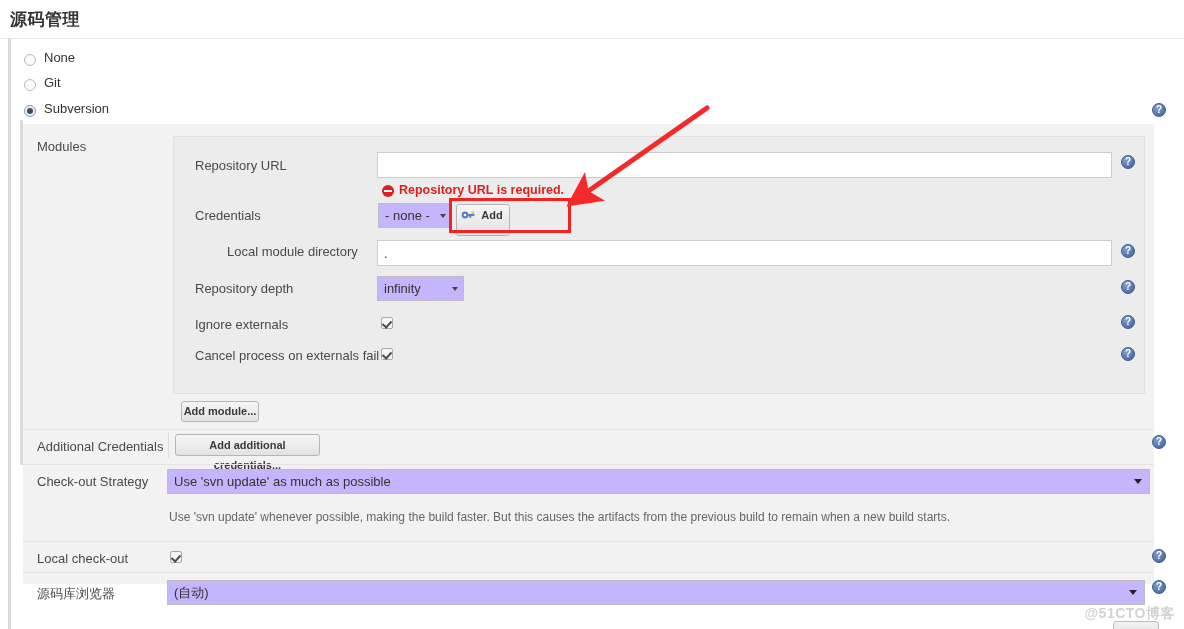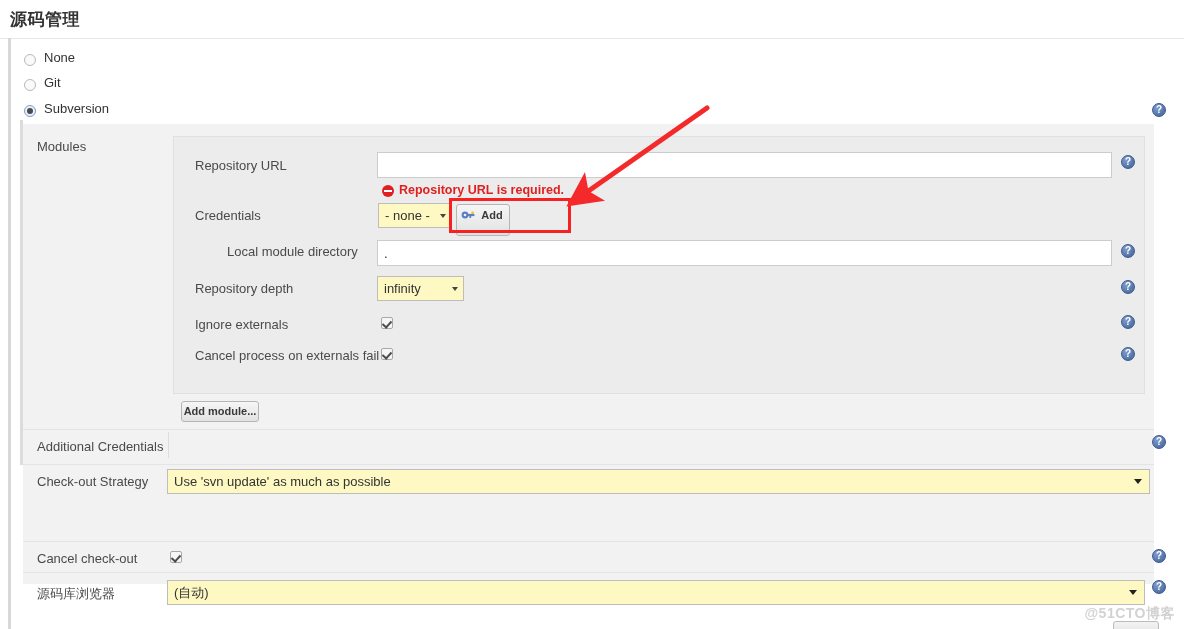--- a/index.html
+++ b/index.html
@@ -65,21 +65,21 @@
     position:absolute;font-size:13px;color:#4a4a4a;
   }
 
   .txt-input{
     position:absolute;background:#fff;border:1px solid #ccc;
     box-sizing:border-box;height:26px;font-size:13px;color:#333;
     padding:0 6px;line-height:24px;font-family:"Liberation Sans",sans-serif;
   }
 
   .sel{
-    position:absolute;background:#fef9c3;border:1px solid #bdbdbd;
+    position:absolute;background:#c4b5fd;border:1px solid #bdbdbd;
     box-sizing:border-box;height:25px;font-size:13px;color:#333;
     line-height:23px;padding:0 20px 0 6px;
   }
   .sel .arw{
     position:absolute;right:5px;top:9px;width:0;height:0;
     border-left:4px solid transparent;border-right:4px solid transparent;
     border-top:5px solid #222;
   }
   .sel .arw.thin{
     border-left:3px solid transparent;border-right:3px solid transparent;
@@ -252,33 +252,35 @@
   <div class="frow-label" style="left:195px;top:348px;">Cancel process on externals fail</div>
   <div class="cbx" style="left:381px;top:348px;"></div>
   <div class="help" style="left:1121px;top:347px;">?</div>
 
   <div class="btn" style="left:175px;top:401px;width:78px;height:21px;line-height:19px;margin-left:6px;">Add module...</div>
 
   <div class="divider" style="left:23px;top:429px;width:1131px;"></div>
 
   <div class="frow-label" style="left:37px;top:439px;">Additional Credentials</div>
   <div class="sep-v" style="left:168px;top:432px;height:26px;"></div>
+  <div class="btn" style="left:175px;top:434px;width:145px;height:22px;line-height:20px;">Add additional credentials...</div>
   <div class="help" style="left:1152px;top:435px;">?</div>
 
   <div class="divider" style="left:23px;top:464px;width:1131px;"></div>
 
   <div class="frow-label" style="left:37px;top:474px;">Check-out Strategy</div>
   <div class="sel" style="left:167px;top:469px;width:983px;height:25px;line-height:23px;">
     <span>Use 'svn update' as much as possible</span>
     <span class="arw" style="right:7px;top:9px;"></span>
   </div>
+  <div class="helptext" style="left:169px;top:510px;">Use 'svn update' whenever possible, making the build faster. But this causes the artifacts from the previous build to remain when a new build starts.</div>
 
   <div class="divider" style="left:23px;top:541px;width:1131px;"></div>
 
-  <div class="frow-label" style="left:37px;top:551px;">Cancel check-out</div>
+  <div class="frow-label" style="left:37px;top:551px;">Local check-out</div>
   <div class="cbx" style="left:170px;top:551px;"></div>
   <div class="help" style="left:1152px;top:549px;">?</div>
 
   <div class="divider" style="left:23px;top:572px;width:1131px;"></div>
 
   <div class="frow-label" style="left:37px;top:585px;">源码库浏览器</div>
   <div class="sel" style="left:167px;top:580px;width:978px;height:25px;line-height:23px;">
     <span>(自动)</span>
     <span class="arw" style="right:7px;top:9px;"></span>
   </div>

